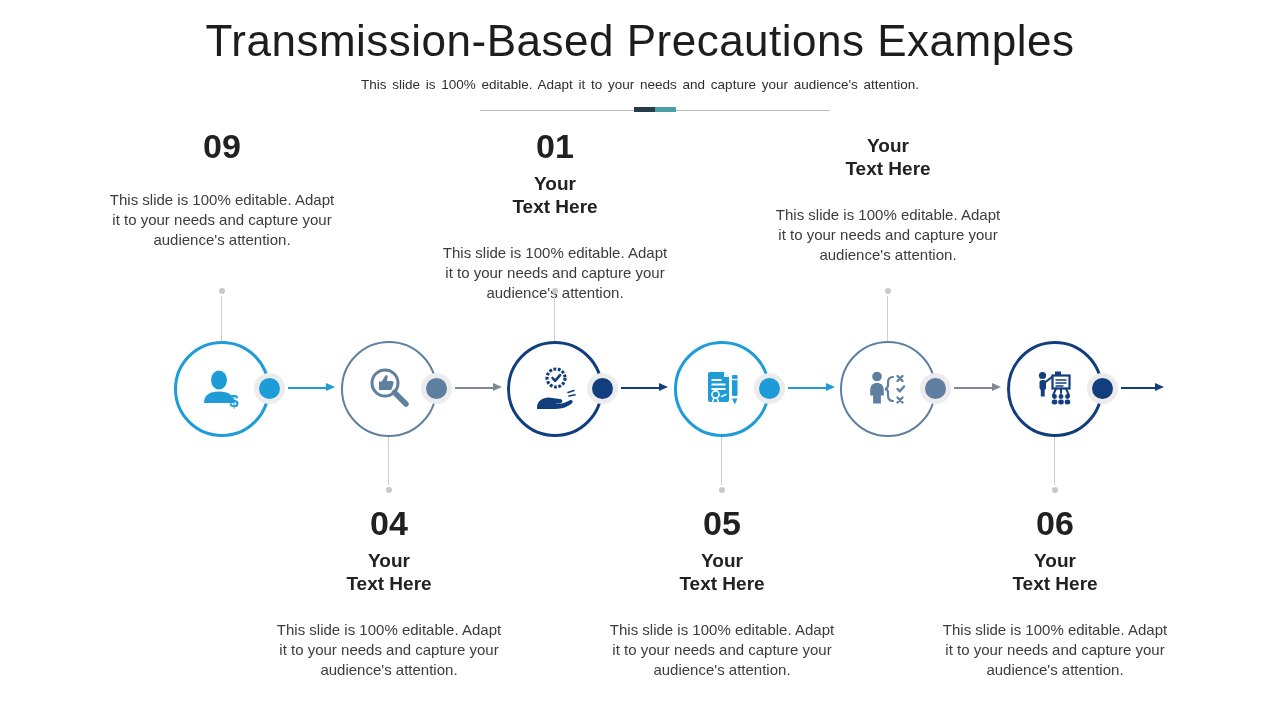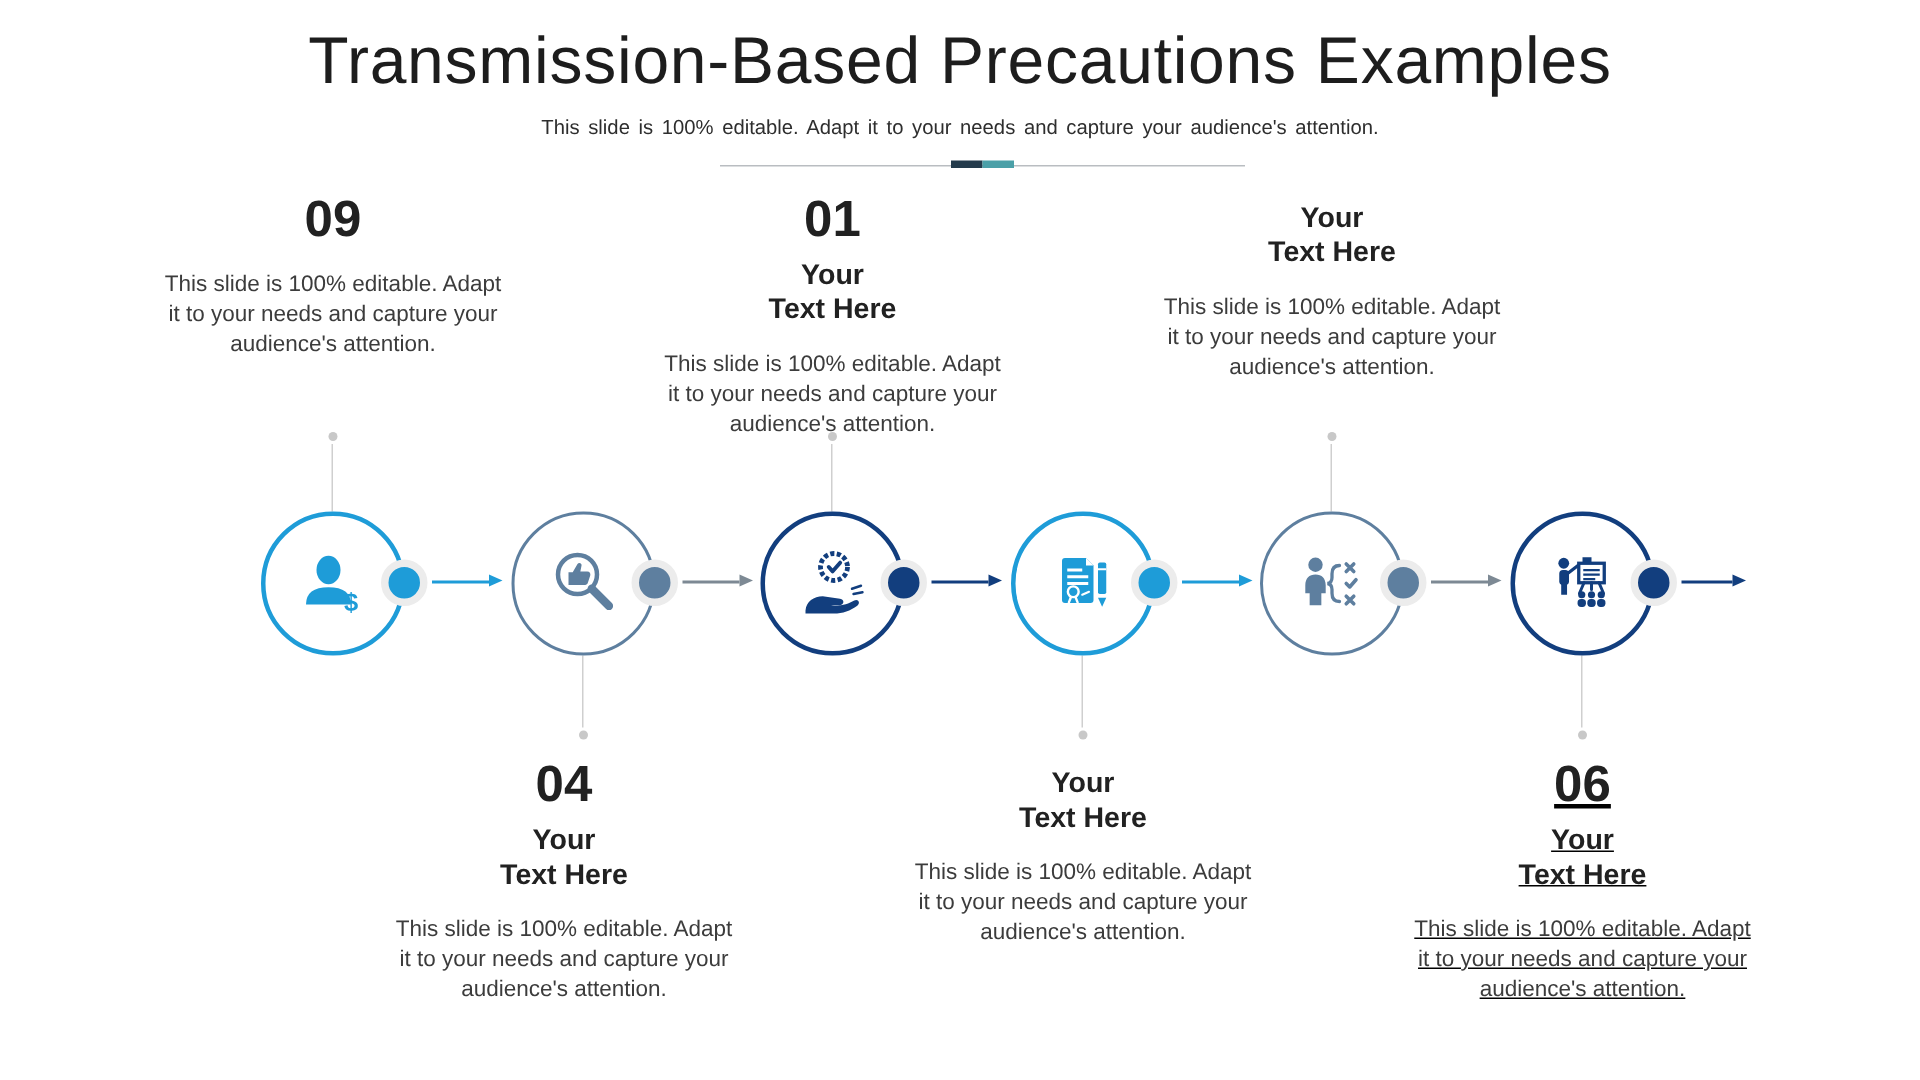--- a/index.html
+++ b/index.html
@@ -26,21 +26,21 @@
     word-spacing:2px;
   }
   .divider-line { top:110px; left:480px; width:350px; height:1px; background:#b9bdc1; }
   .divider-accent-navy { top:107px; left:634px; width:21px; height:5px; background:#243b4c; }
   .divider-accent-teal { top:107px; left:655px; width:21px; height:5px; background:#4ba0a8; }
 
   
   .col { width:280px; text-align:center; }
   .col .num  { font-size:34px; line-height:38px; font-weight:700; color:#212121; }
   .col .head { margin-top:7px; font-size:19px; line-height:23px; font-weight:700; color:#212121; white-space:pre-line; }
-  .col .desc { margin-top:15px; font-size:15px; line-height:20px; color:#3c3c3c; white-space:pre-line; }
+  .col .desc { margin-top:25px; font-size:15px; line-height:20px; color:#3c3c3c; white-space:pre-line; }
 
   
   .circle {
     top:341px; width:96px; height:96px;
     border-radius:50%; background:#fff;
     display:flex; align-items:center; justify-content:center;
   }
   .circle.c-blue  { border:3px solid #1e9cd8; }
   .circle.c-slate { border:2.5px solid #5e7f9f; }
   .circle.c-navy  { border:3px solid #123e7e; }
@@ -187,35 +187,36 @@
 <div class="abs conn-dot dot-slate" style="left:920px;"></div>
 <div class="abs conn-dot dot-navy" style="left:1087px;"></div>
 
 <div class="abs arrow a-blue" style="left:288px; width:38px;"></div>
 <div class="abs arrow a-gray" style="left:455px; width:38px;"></div>
 <div class="abs arrow a-navy" style="left:621px; width:38px;"></div>
 <div class="abs arrow a-blue" style="left:788px; width:38px;"></div>
 <div class="abs arrow a-gray" style="left:954px; width:38px;"></div>
 <div class="abs arrow a-navy" style="left:1121px; width:34px;"></div>
 
-<div class="abs col" style="left:236px; top:504px;">
+<div class="abs col" style="left:249px; top:504px;">
   <div class="num">04</div>
   <div class="head">Your
 Text Here</div>
   <div class="desc">This slide is 100% editable. Adapt
 it to your needs and capture your
 audience's attention.</div>
 </div>
 <div class="abs col" style="left:582px; top:504px;">
-  <div class="head">Your
-Text Here</div>
-  <div class="desc">This slide is 100% editable. Adapt
-it to your needs and capture your
-audience's attention.</div>
-</div>
-<div class="abs col" style="left:915px; top:504px;text-decoration:underline;">
+  <div class="num">05</div>
+  <div class="head">Your
+Text Here</div>
+  <div class="desc">This slide is 100% editable. Adapt
+it to your needs and capture your
+audience's attention.</div>
+</div>
+<div class="abs col" style="left:915px; top:504px;">
   <div class="num">06</div>
   <div class="head">Your
 Text Here</div>
   <div class="desc">This slide is 100% editable. Adapt
 it to your needs and capture your
 audience's attention.</div>
 </div>
 
 </body></html>

